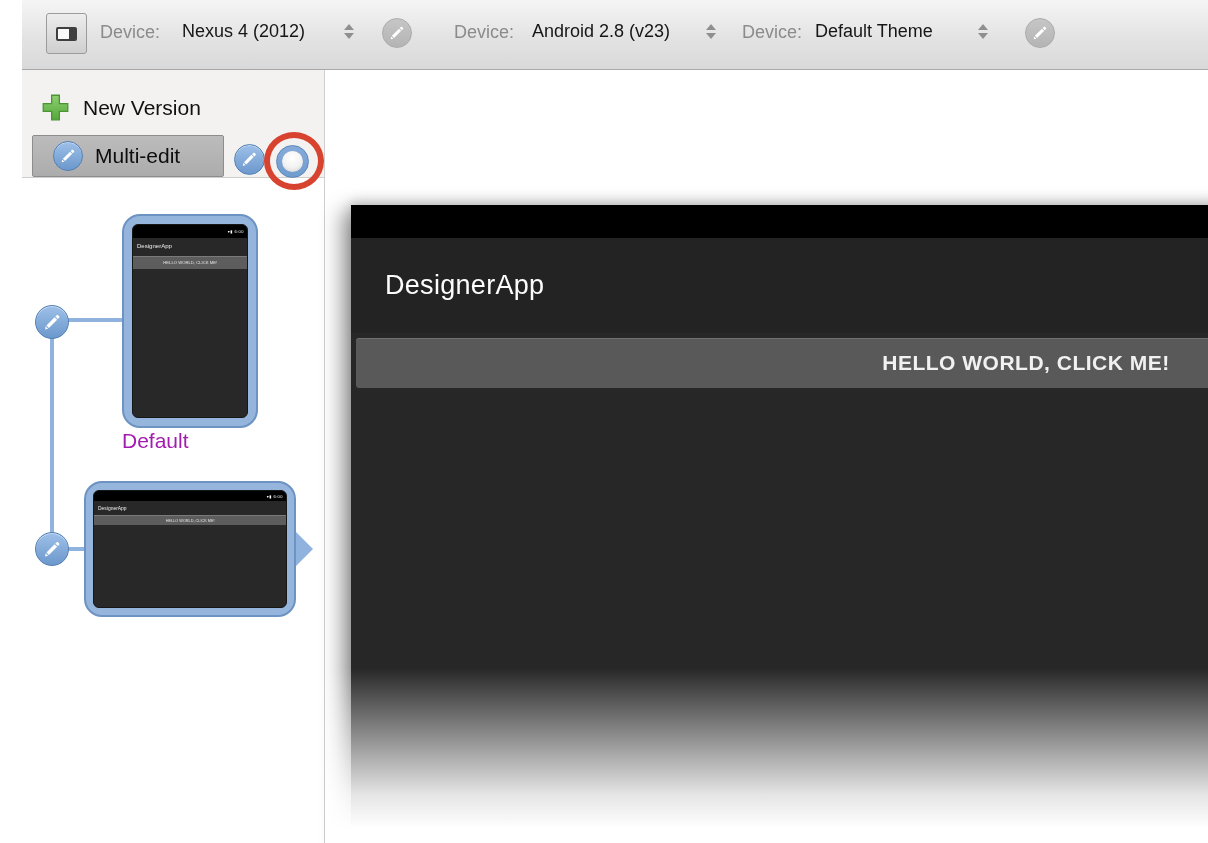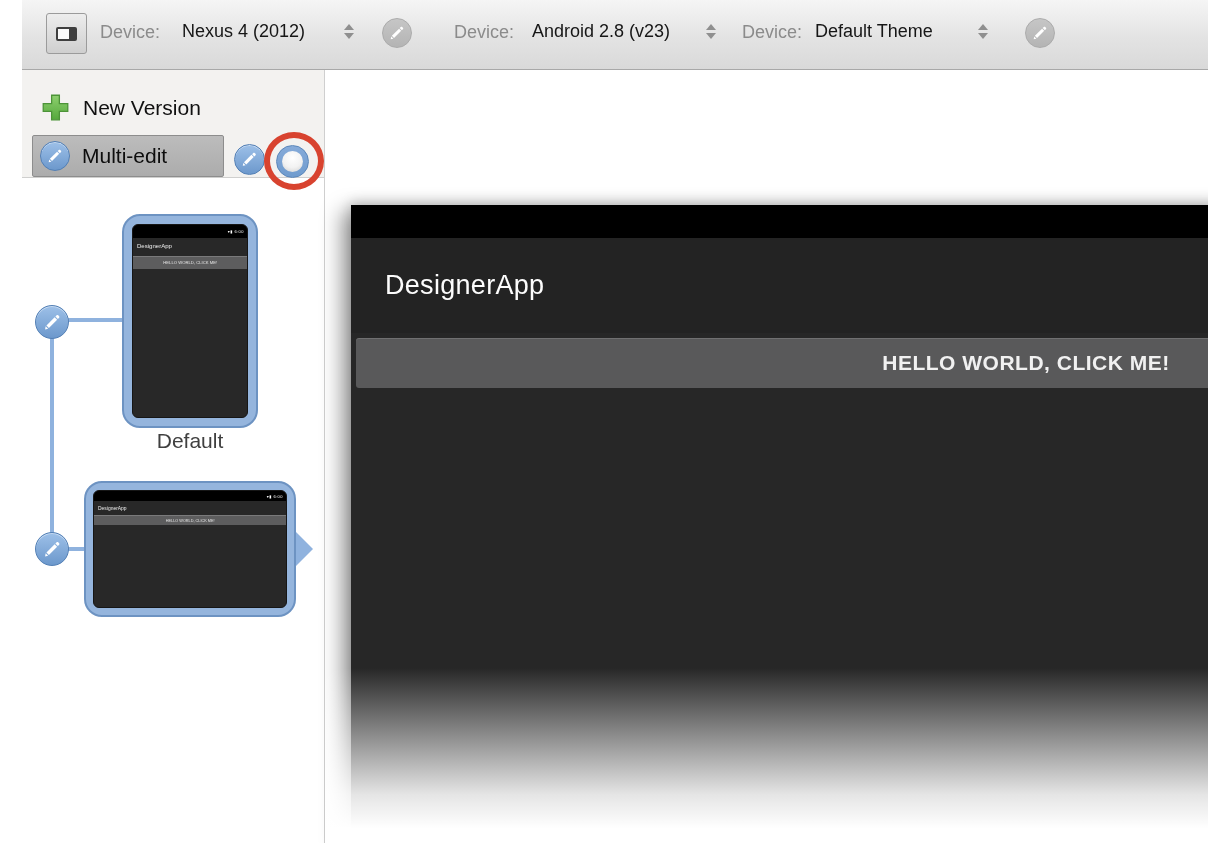--- a/index.html
+++ b/index.html
@@ -30,21 +30,21 @@
   .pencil-svg { width:64%; height:64%; }
 
   
   .sidebar { position:absolute; left:0; top:70px; width:303px; height:773px; background:#ffffff; border-right:1px solid #cfcfcf; }
   .sidebar-header { position:absolute; left:0; top:0; width:302px; height:108px;
     background:#f3f2f0; border-bottom:1px solid #cfcfce; }
   .newver-row { position:absolute; left:18px; top:22px; display:flex; align-items:center; gap:12px; }
   .newver-label { font-size:21px; color:#111; }
   .multiedit-btn { position:absolute; left:10px; top:65px; width:192px; height:42px;
     background:linear-gradient(180deg,#bcbcbc,#acacac); border:1px solid #8d8d8d; border-radius:2px;
-    display:flex; align-items:center; gap:12px; padding-left:7px; }
+    display:flex; align-items:center; gap:12px; padding-left:20px; }
   .multiedit-label { font-size:21px; color:#0d0d0d; }
 
   .radio-outer { position:absolute; left:254px; top:145px; width:33px; height:33px; border-radius:50%;
     background:linear-gradient(180deg,#86abd9,#6f9bce); border:1px solid #5a86ba;
     display:flex; align-items:center; justify-content:center; }
   .radio-inner { width:21px; height:21px; border-radius:50%;
     background:radial-gradient(circle at 50% 32%,#ffffff 0%,#f2f2f2 55%,#cfcfcf 100%); }
   .red-ring { position:absolute; left:242px; top:132px; width:60px; height:58px; border:6px solid #d8432f; border-radius:50%; }
 
   
@@ -53,21 +53,21 @@
 
   .thumb-frame { position:absolute; background:#95b5dd; border:2px solid #6d93c2; border-radius:18px; }
   .thumb-screen { position:absolute; background:#282828; border:1px solid #161616; border-radius:6px; overflow:hidden; }
   .mini-status { width:100%; background:#000; display:flex; justify-content:flex-end; align-items:center; padding-right:3px; }
   .mini-status span { font-size:10px; color:#fff; transform:scale(.4); transform-origin:right center; white-space:nowrap; letter-spacing:1px; }
   .mini-title { display:flex; align-items:center; padding-left:4px; }
   .mini-title span { font-size:11px; color:#ececec; transform:scale(.55); transform-origin:left center; white-space:nowrap; }
   .mini-btnstrip { width:100%; background:#5d5d5e; box-shadow:inset 0 1px 0 rgba(255,255,255,.18);
     display:flex; align-items:center; justify-content:center; }
   .mini-btnstrip span { font-size:10px; color:#e4e4e4; transform-origin:center; white-space:nowrap; }
-  .thumb-label { position:absolute; text-align:center; font-size:21px; color:#404040; }
+  .thumb-label { position:absolute; font-size:21px; color:#a21caf; }
   .sel-arrow { position:absolute; width:0; height:0; border-top:17px solid transparent; border-bottom:17px solid transparent; border-left:17px solid #8fb2de; }
 
   
   .canvas { position:absolute; left:303px; top:70px; width:905px; height:773px; background:#fff; }
   .device-preview { position:absolute; left:26px; top:135px; width:879px; height:638px; background:#272727;
     box-shadow:-9px 6px 20px rgba(0,0,0,.40), 0 -3px 12px rgba(0,0,0,.18); overflow:hidden; }
   .statusbar { position:absolute; left:0; top:0; width:100%; height:33px; background:#000; }
   .actionbar { position:absolute; left:0; top:33px; width:100%; height:95px; background:#232323;
     display:flex; align-items:center; padding-left:34px; }
   .actionbar-title { font-size:27px; color:#fcfcfc; letter-spacing:.3px; }

